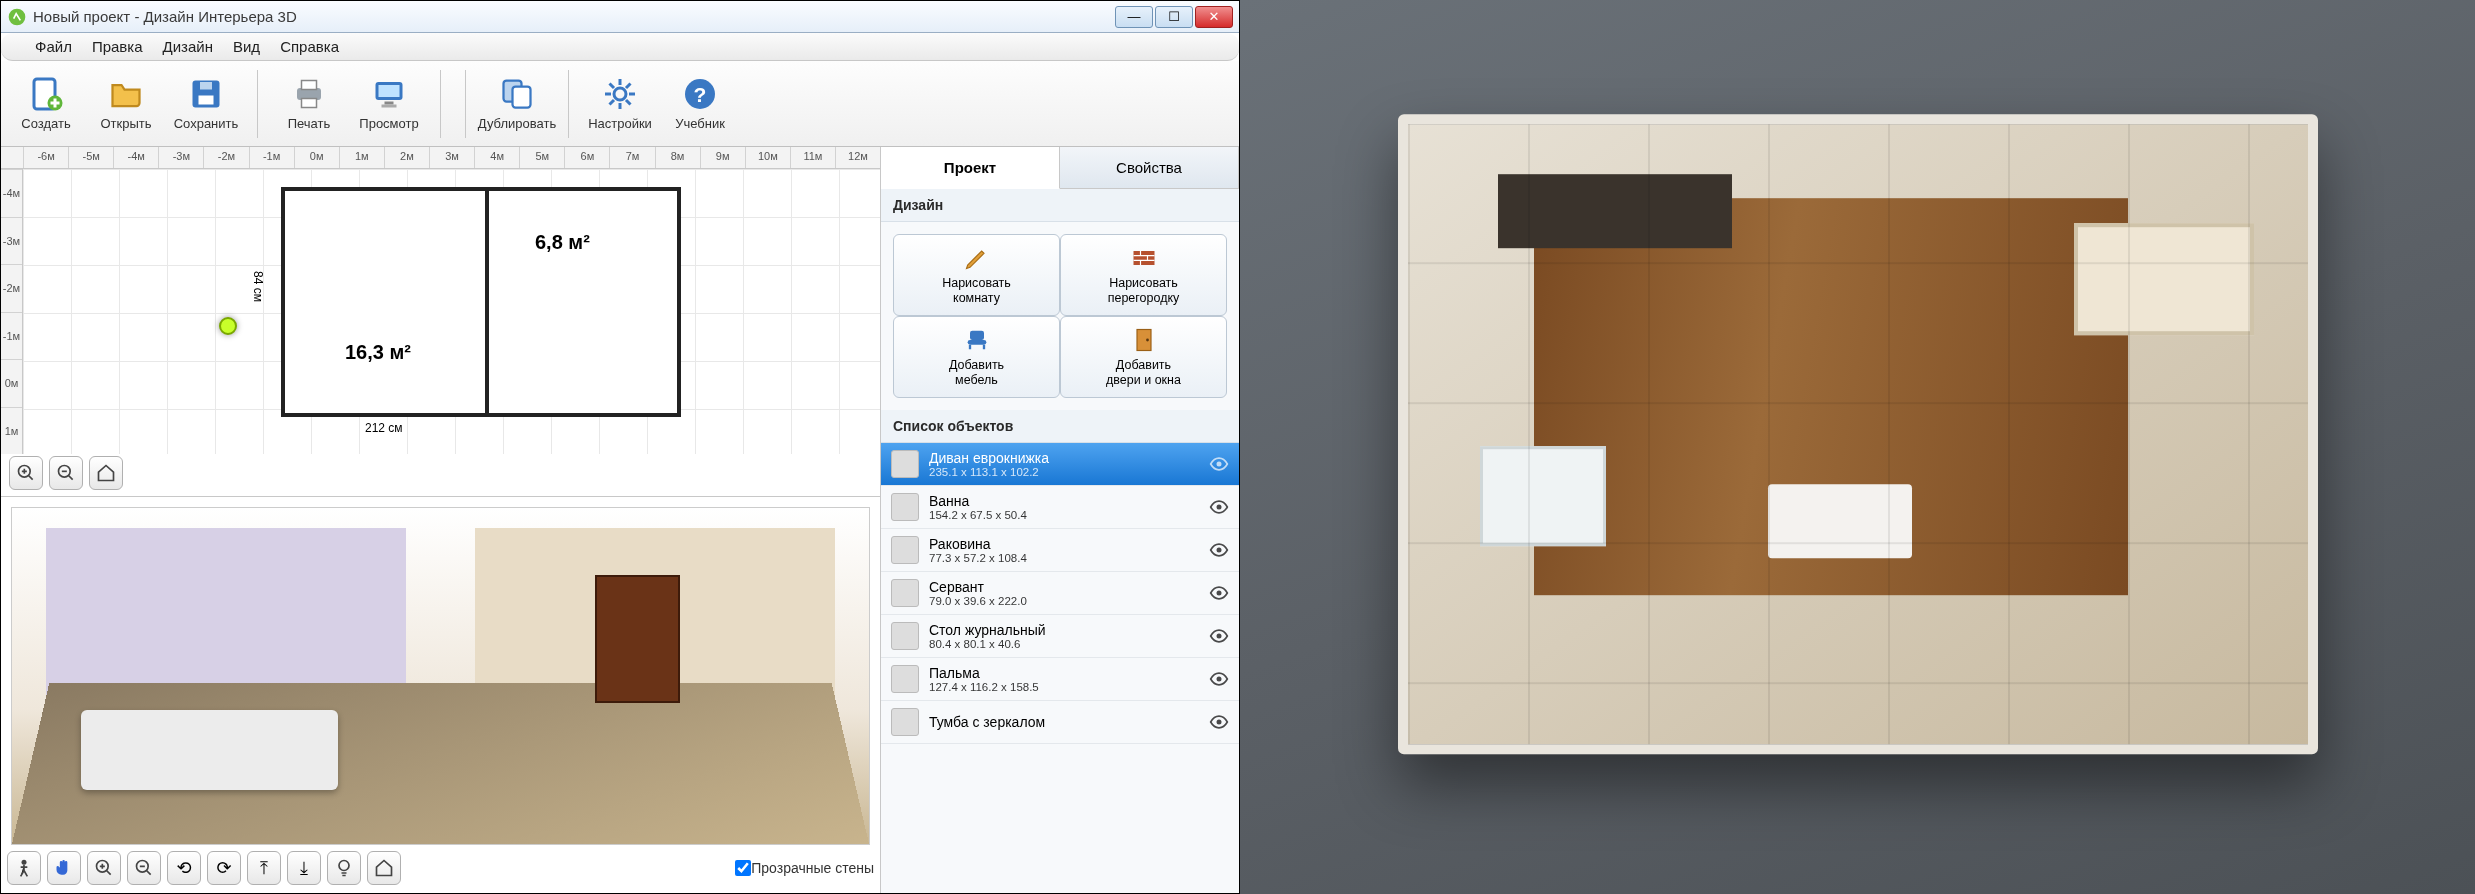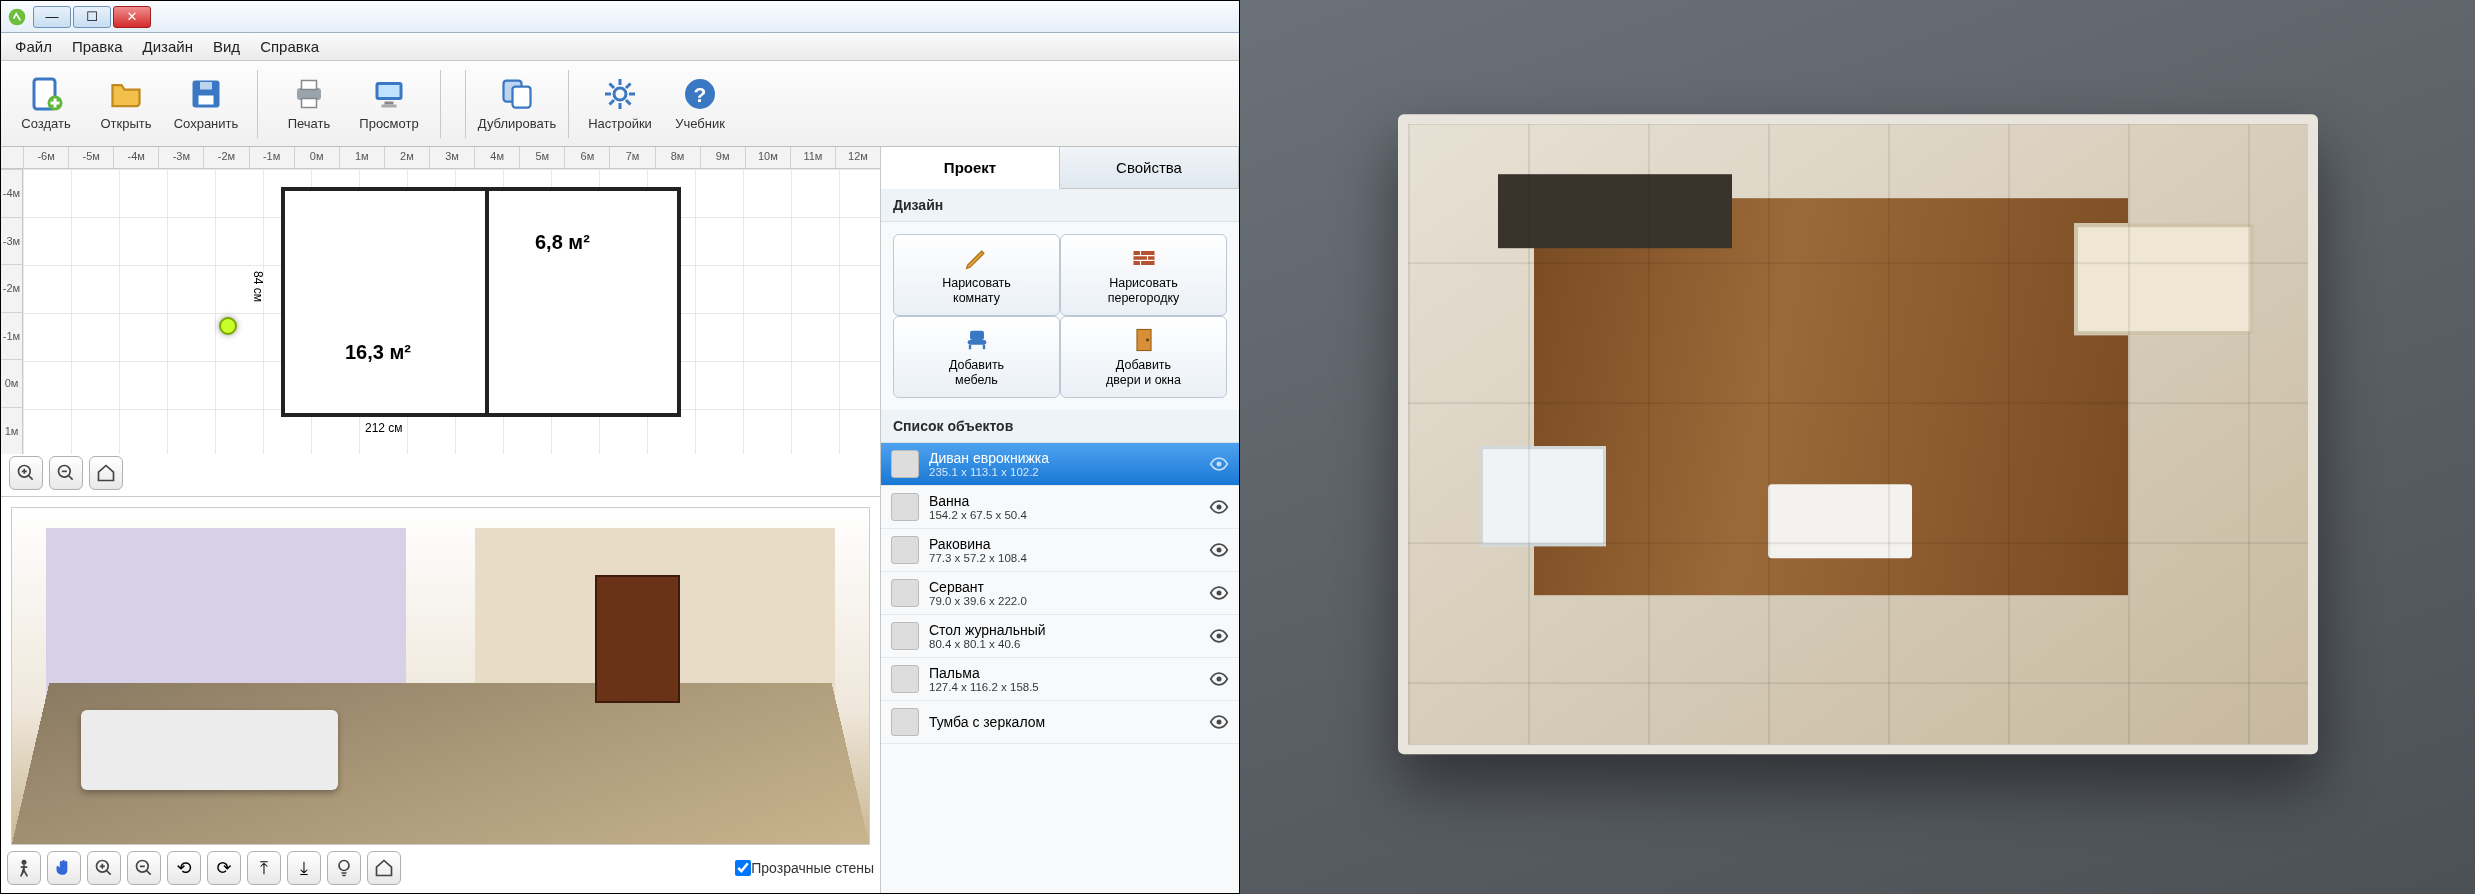--- a/index.html
+++ b/index.html
@@ -10,21 +10,21 @@
 
 
 .titlebar { height: 32px; background: linear-gradient(#fafcff,#e6eff9); border-bottom: 1px solid #9aaec4; display: flex; align-items: center; padding: 0 6px; }
 .titlebar .icon { width: 20px; height: 20px; margin-right: 6px; }
 .title-text { font-size: 15px; color: #3a3a3a; flex: 1; }
 .winbtns { display: flex; gap: 2px; }
 .winbtn { width: 38px; height: 22px; border: 1px solid #6f93b6; border-radius: 3px; background: linear-gradient(#e7f1fb,#c9def2); display:flex; align-items:center; justify-content:center; font-size:13px; cursor:pointer; }
 .winbtn.close { background: linear-gradient(#f08f8f,#d52b2b); border-color:#a02020; color:#fff; }
 
 
-.menubar { height: 28px; background: linear-gradient(#fbfbfb,#eaeaea); border-bottom: 1px solid #c7c7c7; display: flex; align-items: center; padding: 0 4px; }
+.menubar { height: 28px; background: linear-gradient(#fbfbfb,#eaeaea); border-bottom: 1px solid #c7c7c7; display: flex; align-items: center; padding: 0 24px; border-radius: 12px; }
 .menubar span { padding: 4px 10px; font-size: 15px; color:#222; cursor:pointer; }
 
 
 .toolbar { height: 86px; background: linear-gradient(#fdfdfd,#f0f0f0); border-bottom: 1px solid #c0c0c0; display: flex; align-items: center; padding: 4px 8px; gap: 4px; }
 .tb-group { display: flex; gap: 6px; }
 .tb-sep { width: 1px; height: 68px; background: #c8c8c8; margin: 0 10px; }
 .tb-btn { width: 74px; height: 72px; display:flex; flex-direction:column; align-items:center; justify-content:center; gap:4px; border-radius:4px; cursor:pointer; }
 .tb-btn .ico { width:36px; height:36px; }
 .tb-btn .lbl { font-size:13px; color:#333; text-align:center; }
 .tb-btn.disabled .lbl { color:#aaa; }
@@ -102,20 +102,21 @@
 
 <div class="row">
 
   <div class="app">
 
     <div class="titlebar">
       <svg class="icon" viewBox="0 0 24 24">
           <circle cx="12" cy="12" r="10" fill="#6fbf3f"></circle>
           <path d="M8 14l3-6 5 8" stroke="#fff" stroke-width="2" fill="none"></path>
         </svg>
+      <span class="title-text">Новый проект - Дизайн Интерьера 3D</span>
       <div class="winbtns">
         <div class="winbtn">—</div>
         <div class="winbtn">☐</div>
         <div class="winbtn close">✕</div>
       </div>
     </div>
 
     <div class="menubar">
       <span>Файл</span>
       <span>Правка</span>

